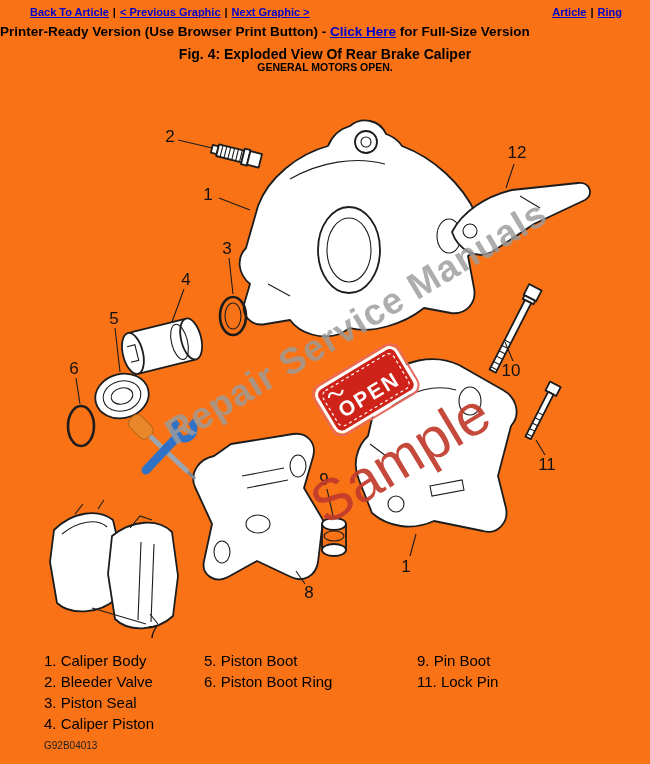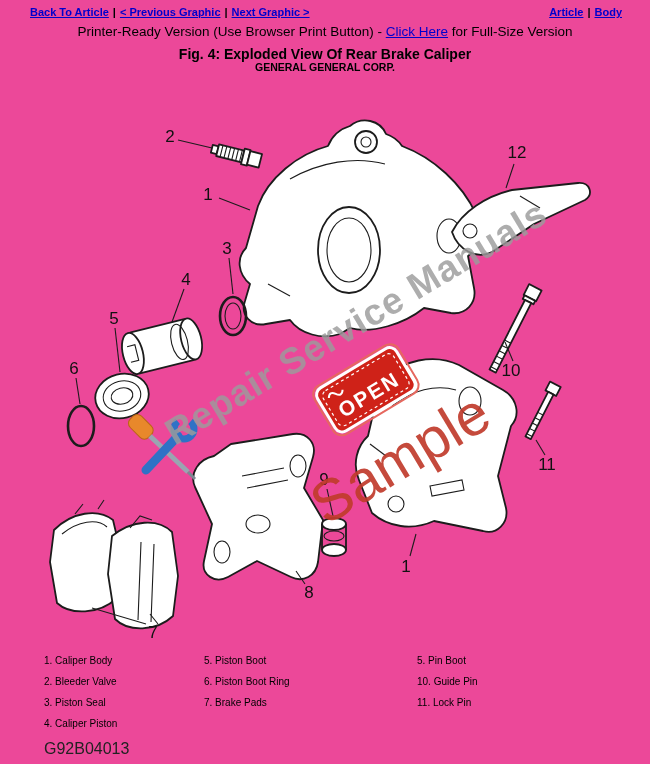--- a/index.html
+++ b/index.html
@@ -1,42 +1,42 @@
 <!DOCTYPE html>
 <html><head>
 <meta charset="utf-8">
 <style>
   * { box-sizing: border-box; margin: 0; padding: 0; }
   html, body { background: #ffffff; }
   body { width: 650px; height: 764px; font-family: "Liberation Sans", sans-serif; }
-  .page { position: relative; width: 650px; height: 764px; background: #ec4899; overflow: hidden; }
+  .page { position: relative; width: 650px; height: 764px; background: #f97316; overflow: hidden; }
 
   .topnav { position: absolute; top: 6px; left: 30px; right: 28px;
             display: flex; justify-content: space-between;
             font-size: 11px; font-weight: bold; }
   .topnav a { color: #0000cc; text-decoration: underline; cursor: pointer; }
   .sep { color: #000; margin: 0 4px; }
 
   .title-line { position: absolute; top: 24px; left: 0; width: 100%;
-                text-align: center; font-size: 13.5px; font-weight: normal; color: #000; }
+                text-align: left; font-size: 13.5px; font-weight: bold; color: #000; }
   .title-line a { color: #0000cc; text-decoration: underline; cursor: pointer; }
 
   .fig-caption { position: absolute; top: 46px; left: 0; width: 100%;
                  text-align: center; font-size: 14px; font-weight: bold; color: #000; }
   .company { position: absolute; top: 61px; left: 0; width: 100%;
              text-align: center; font-size: 10.5px; font-weight: bold; color: #000; }
 
   .diagram { position: absolute; top: 84px; left: 0; width: 650px; height: 566px; }
 
   .legend { position: absolute; top: 650px; left: 44px;
             display: grid; grid-template-columns: 160px 213px auto;
-            font-size: 10px; color: #000; }
+            font-size: 15px; color: #000; }
   .legend .col div { line-height: 21px; white-space: nowrap; }
 
-  .doc-code { position: absolute; top: 740px; left: 44px; font-size: 16px; color: #222; }
+  .doc-code { position: absolute; top: 740px; left: 44px; font-size: 10px; color: #222; }
 
   svg .part   { fill: #fff; stroke: #1c1c1c; stroke-width: 1.8; stroke-linejoin: round; }
   svg .thin   { fill: none; stroke: #1c1c1c; stroke-width: 1.1; }
   svg .leader { stroke: #1c1c1c; stroke-width: 1.1; }
   svg .callout { font-size: 17px; fill: #111; font-family: "Liberation Sans", sans-serif; }
   svg .wm-gray { font-size: 37px; font-weight: bold; fill: #9c9c9c; opacity: 0.82;
                  font-family: "Liberation Sans", sans-serif; letter-spacing: 1px; }
   svg .wm-red  { font-size: 58px; fill: #c13b2c; opacity: 0.92;
                  font-family: "Liberation Sans", sans-serif; }
   svg .badge-text { font-size: 21px; font-weight: bold; fill: #fff; letter-spacing: 2px;
@@ -45,30 +45,30 @@
 </head>
 <body>
 
 <div class="page">
 
   <div class="topnav">
     <div>
       <a>Back To Article</a><span class="sep">|</span><a>&lt; Previous Graphic</a><span class="sep">|</span><a>Next Graphic &gt;</a>
     </div>
     <div>
-      <a>Article</a><span class="sep">|</span><a>Body</a>
+      <a>Article</a><span class="sep">|</span><a>Ring</a>
     </div>
   </div>
 
   <div class="title-line">
     <span>Printer-Ready Version (Use Browser Print Button) - </span><a>Click Here</a><span> for Full-Size Version</span>
   </div>
 
   <div class="fig-caption">Fig. 4: Exploded View Of Rear Brake Caliper</div>
-  <div class="company">GENERAL GENERAL CORP.</div>
+  <div class="company">GENERAL MOTORS OPEN.</div>
 
   <div class="diagram">
     <svg width="650" height="566" viewBox="0 0 650 566">
 
       <g>
         <path class="part" d="M350,42 C362,32 380,36 386,50 C392,52 398,56 402,62 C434,74 462,100 476,130 C484,147 480,164 468,172 L474,204 C477,219 466,231 451,229 L424,224 C404,240 372,250 350,244 L340,250 C322,256 300,250 290,236 L266,240 C251,243 240,231 245,217 L250,200 C238,190 236,174 246,164 L258,122 C268,94 298,70 328,62 C332,52 340,45 350,42 Z"></path>
         <ellipse class="part" cx="349" cy="166" rx="31" ry="43"></ellipse>
         <ellipse class="thin" cx="349" cy="166" rx="22" ry="32"></ellipse>
         <circle class="part" cx="366" cy="58" r="11"></circle>
         <circle class="thin" cx="366" cy="58" r="5"></circle>
@@ -216,24 +216,22 @@
   <div class="legend">
     <div class="col">
       <div>1. Caliper Body</div>
       <div>2. Bleeder Valve</div>
       <div>3. Piston Seal</div>
       <div>4. Caliper Piston</div>
     </div>
     <div class="col">
       <div>5. Piston Boot</div>
       <div>6. Piston Boot Ring</div>
-      <div>7. Brake Pads</div>
     </div>
     <div class="col">
-      <div>5. Pin Boot</div>
-      <div>10. Guide Pin</div>
+      <div>9. Pin Boot</div>
       <div>11. Lock Pin</div>
     </div>
   </div>
 
   <div class="doc-code">G92B04013</div>
 
 </div>
 
 </body></html>

